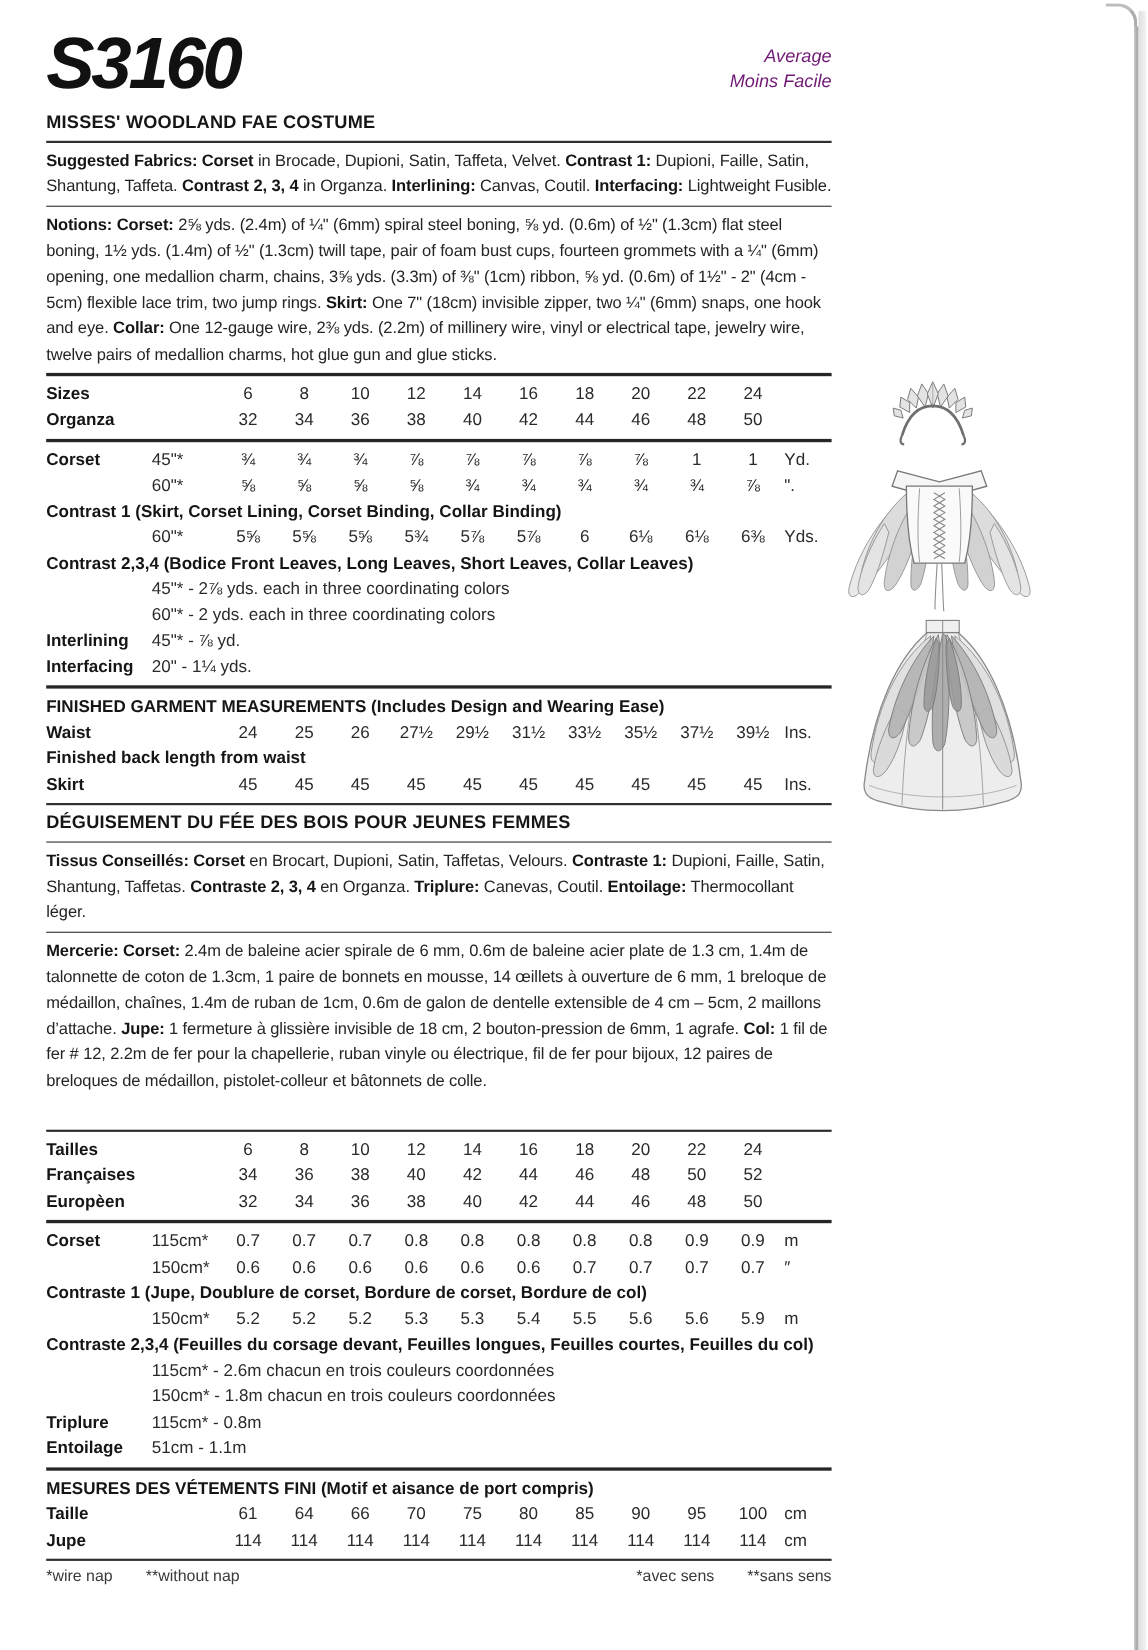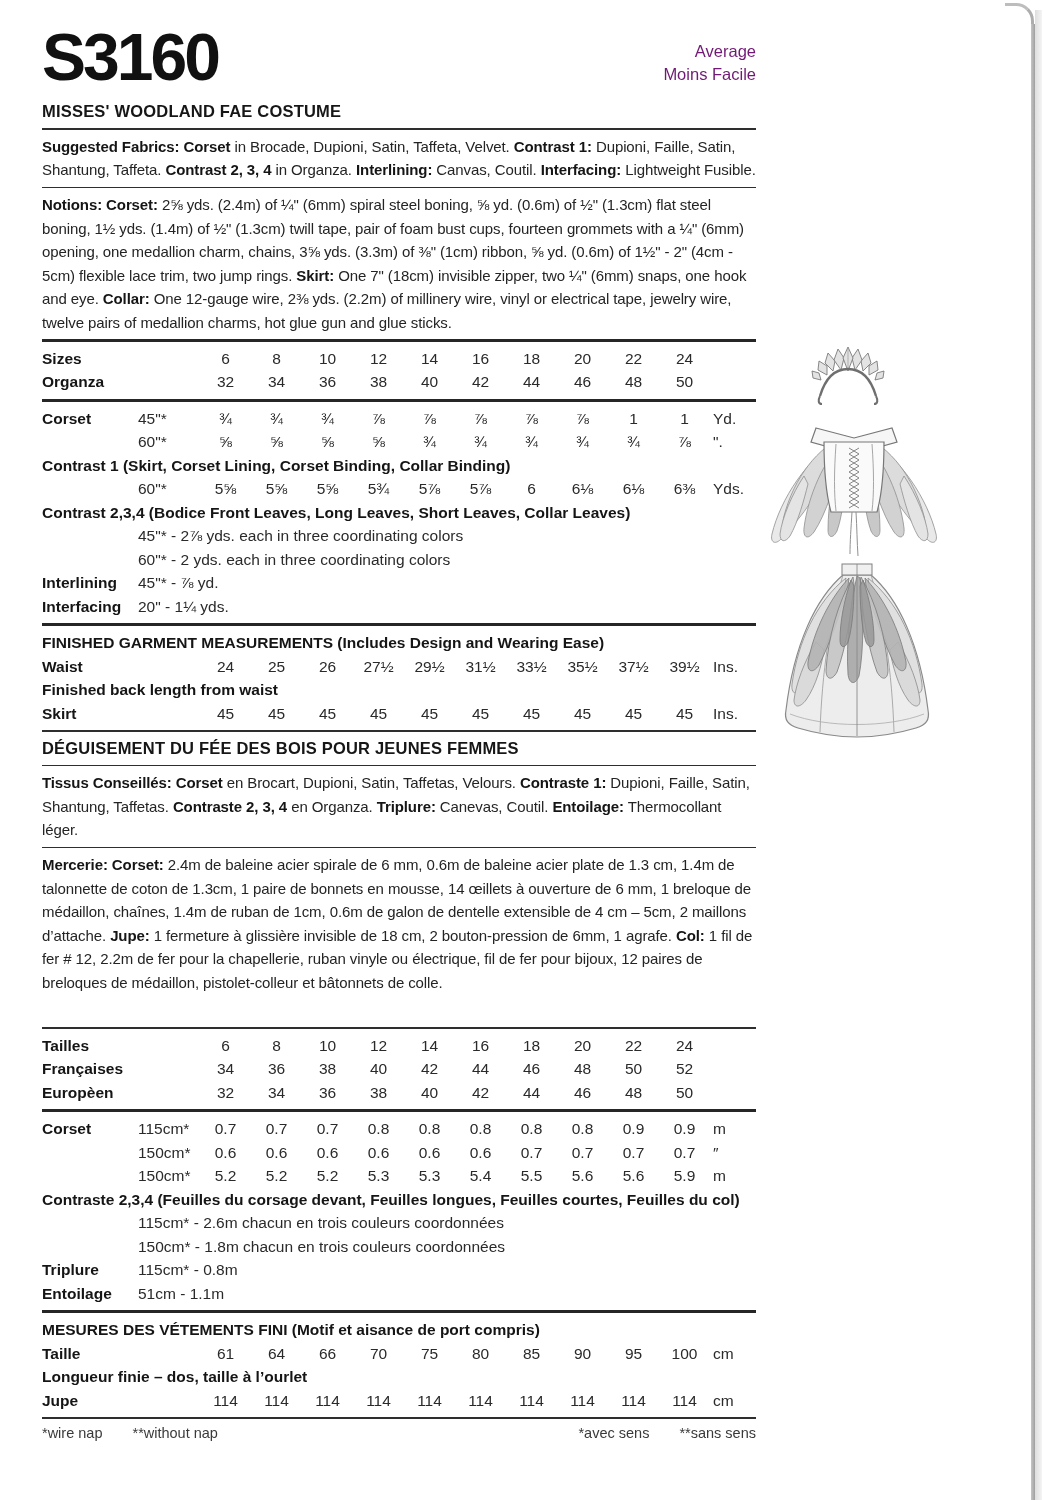--- a/index.html
+++ b/index.html
@@ -1,19 +1,19 @@
 <!DOCTYPE html>
 <html><head>
 <meta charset="utf-8">
 <style>
   html,body{margin:0;padding:0;background:#fff;}
   .page{position:relative;width:1044px;height:1500px;background:#ffffff;overflow:hidden;
         font-family:"Liberation Sans",sans-serif;color:#222;}
   .content{position:absolute;left:42px;top:24px;width:714px;}
-  .masthead{display:flex;justify-content:space-between;align-items:flex-start;}
+  .masthead{display:flex;justify-content:space-between;align-items:flex-start;font-style:italic;}
   .pattern-number{font-size:66px;font-weight:bold;letter-spacing:-3px;line-height:1.0;color:#111;}
   .difficulty{text-align:right;font-size:16.5px;line-height:23px;color:#701a75;margin-top:16px;}
   .doc-title{font-weight:bold;font-size:16.5px;letter-spacing:.2px;line-height:23px;margin-top:10px;color:#161616;}
   .doc-title.fr{margin-top:2px;}
   .rule{height:1.6px;background:#2e2e2e;margin:5px 0;}
   .rule.heavy{height:2.8px;background:#262626;}
   .para{font-size:15px;line-height:23.5px;margin:3px 0 4px 0;letter-spacing:-0.1px;color:#242424;}
   .para .b{font-weight:bold;color:#151515;}
   .b{font-weight:bold;color:#151515;}
   .tbl{width:714px;}
@@ -277,20 +277,21 @@
           <span class="num">0.6</span>
           <span class="num">0.6</span>
           <span class="num">0.6</span>
           <span class="num">0.6</span>
           <span class="num">0.7</span>
           <span class="num">0.7</span>
           <span class="num">0.7</span>
           <span class="num">0.7</span>
           <span class="unit">″</span>
         </div>
+        <div class="tfull b">Contraste 1 (Jupe, Doublure de corset, Bordure de corset, Bordure de col)</div>
         <div class="trow">
           <span class="lab"></span>
           <span class="sub">150cm*</span>
           <span class="num">5.2</span>
           <span class="num">5.2</span>
           <span class="num">5.2</span>
           <span class="num">5.3</span>
           <span class="num">5.3</span>
           <span class="num">5.4</span>
           <span class="num">5.5</span>
@@ -323,21 +324,20 @@
           <span class="num">66</span>
           <span class="num">70</span>
           <span class="num">75</span>
           <span class="num">80</span>
           <span class="num">85</span>
           <span class="num">90</span>
           <span class="num">95</span>
           <span class="num">100</span>
           <span class="unit">cm</span>
         </div>
-        <div class="tfull b">Longueur finie – dos, taille à l’ourlet</div>
         <div class="trow">
           <span class="lab">Jupe</span>
           <span class="sub"></span>
           <span class="num">114</span>
           <span class="num">114</span>
           <span class="num">114</span>
           <span class="num">114</span>
           <span class="num">114</span>
           <span class="num">114</span>
           <span class="num">114</span>

